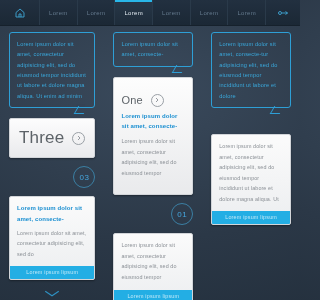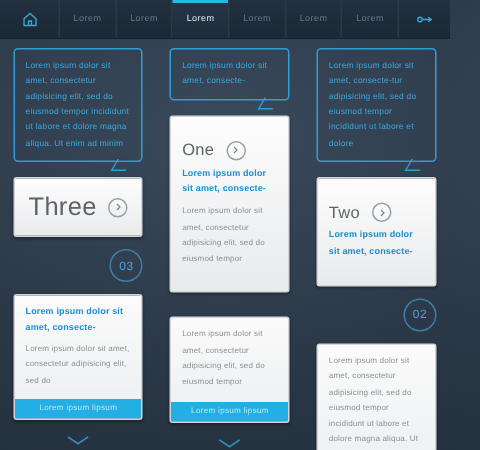--- a/index.html
+++ b/index.html
@@ -251,20 +251,25 @@
           <svg viewBox="0 0 12 12" fill="none" stroke="#7d838a" stroke-width="1.6">
             <path d="M4 2 L8 6 L4 10"></path>
           </svg>
         </span>
       </div>
       <div class="card-sub">Lorem ipsum dolor sit amet, consecte-</div>
       <div class="card-body">Lorem ipsum dolor sit amet, consectetur adipisicing elit, sed do eiusmod tempor</div>
     </div>
 
     <div class="spacer-md"></div>
+    <div class="numwrap">
+      <div class="numcircle">
+        <span>01</span>
+      </div>
+    </div>
 
     <div class="spacer-md"></div>
     <div class="bcard">
       <div class="bcard-inner">
         <div class="bcard-body">Lorem ipsum dolor sit amet, consectetur adipisicing elit, sed do eiusmod tempor</div>
       </div>
       <div class="bcard-foot">Lorem ipsum lipsum</div>
     </div>
 
     <div class="chev">
@@ -274,38 +279,22 @@
     </div>
   </div>
 
   <div class="col">
     <div class="spacer-sm"></div>
     <div class="bubble">
       <span>Lorem ipsum dolor sit amet, consecte-tur adipisicing elit, sed do eiusmod tempor incididunt ut labore et dolore</span>
     </div>
 
     <div class="spacer-lg"></div>
-    <div class="card">
-      <div class="card-head">
-        <span class="card-title">Two</span>
-        <span class="arrow-circle">
-          <svg viewBox="0 0 12 12" fill="none" stroke="#7d838a" stroke-width="1.6">
-            <path d="M4 2 L8 6 L4 10"></path>
-          </svg>
-        </span>
-      </div>
-      <div class="card-sub">Lorem ipsum dolor sit amet, consecte-</div>
-    </div>
-
-    <div class="spacer-md"></div>
-    <div class="numwrap">
-      <div class="numcircle">
-        <span>02</span>
-      </div>
-    </div>
+
+    <div class="spacer-md"></div>
 
     <div class="spacer-md"></div>
     <div class="bcard">
       <div class="bcard-inner">
         <div class="bcard-body">Lorem ipsum dolor sit amet, consectetur adipisicing elit, sed do eiusmod tempor incididunt ut labore et dolore magna aliqua. Ut</div>
       </div>
       <div class="bcard-foot">Lorem ipsum lipsum</div>
     </div>
 
   </div>

